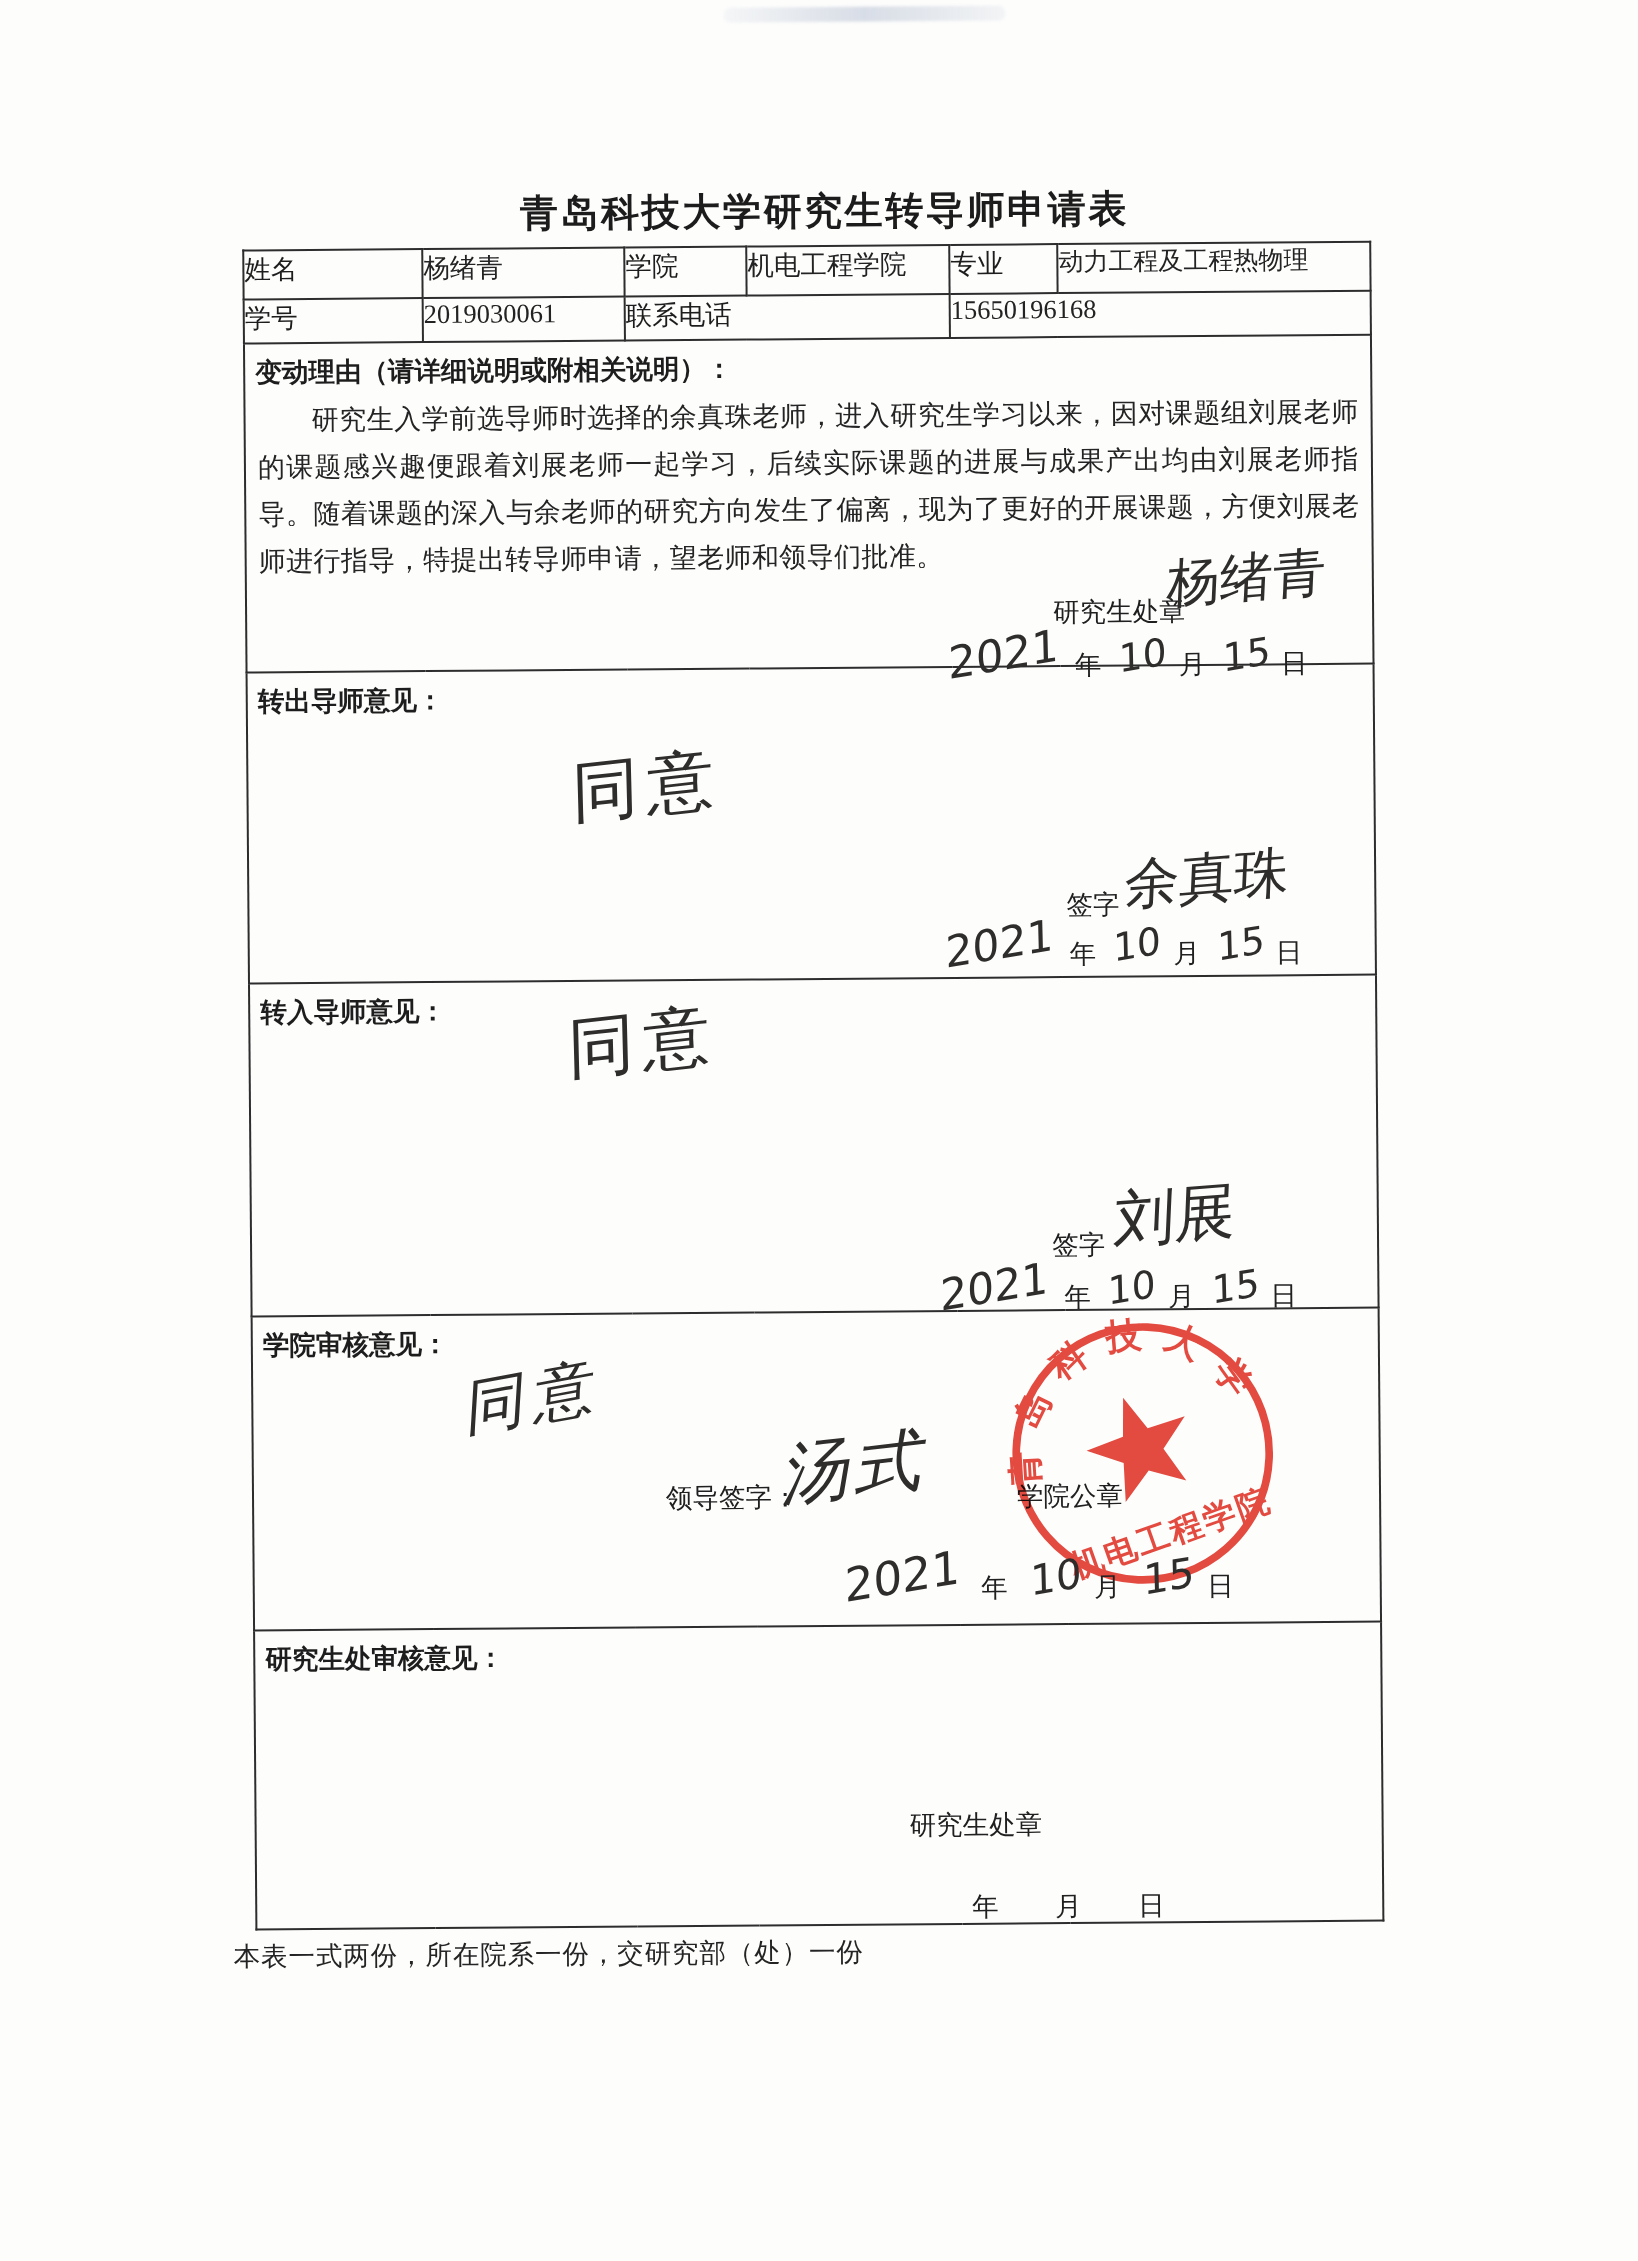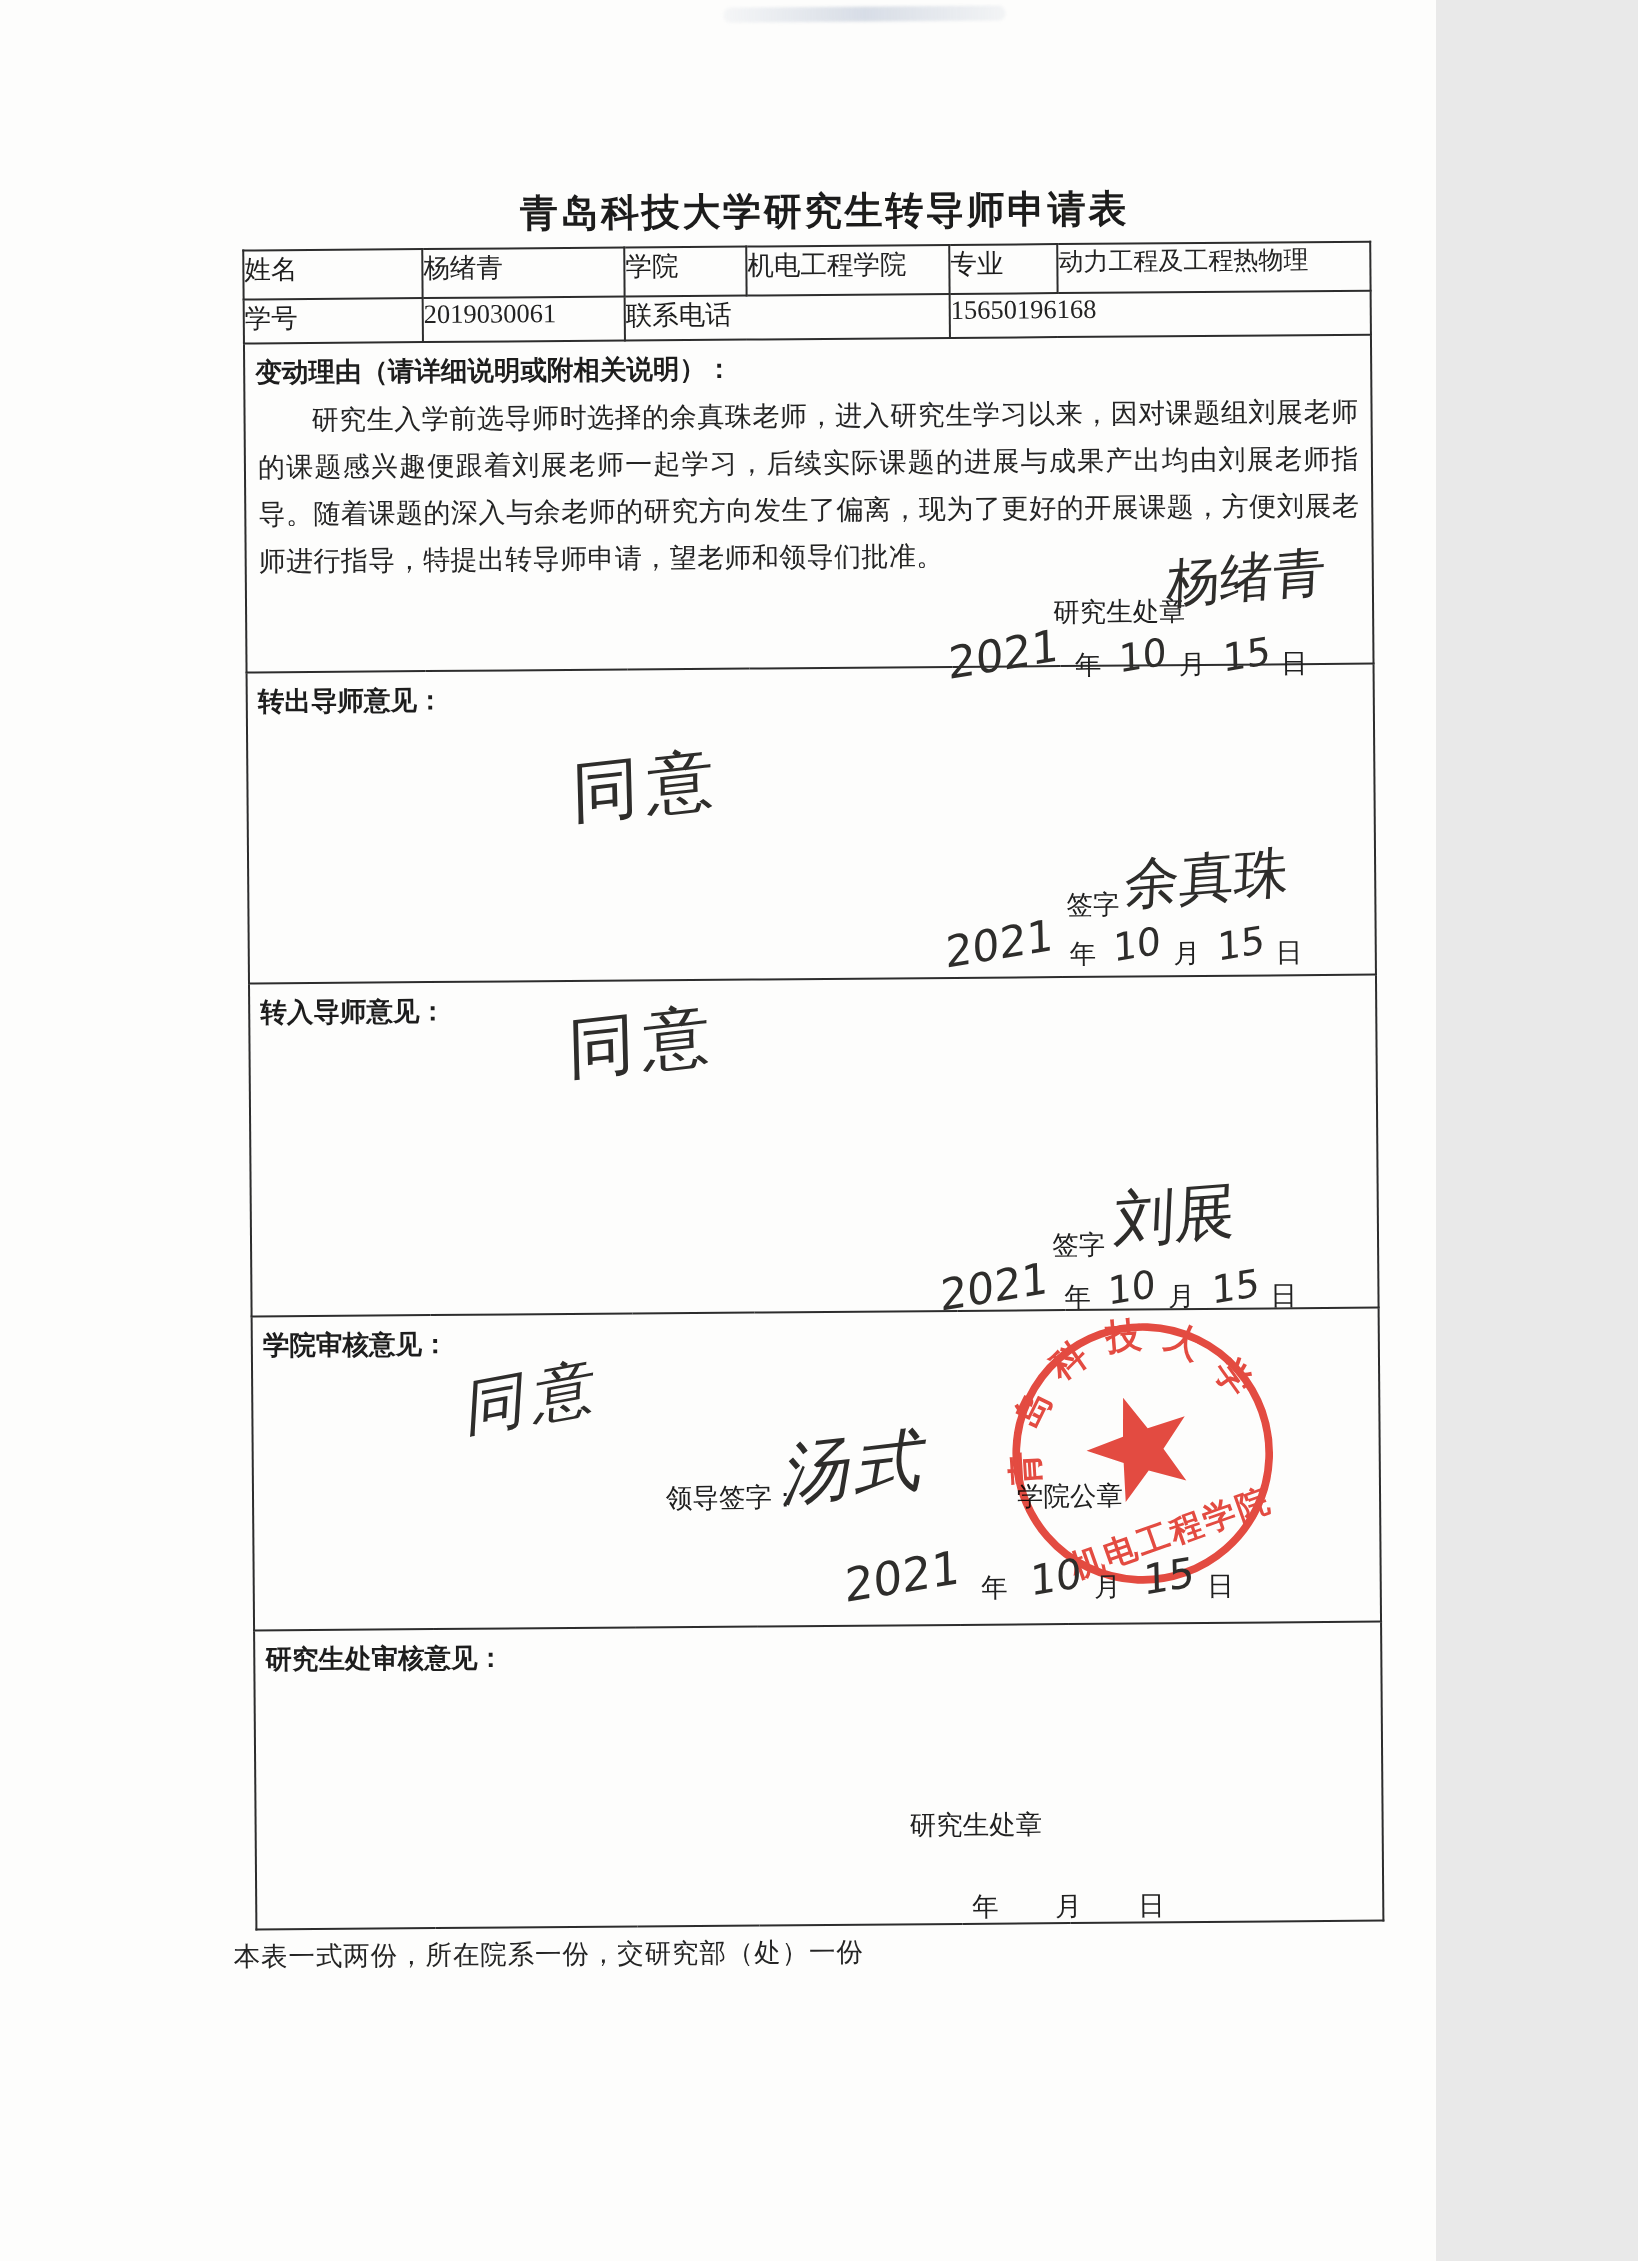--- a/index.html
+++ b/index.html
@@ -1,18 +1,18 @@
 <!DOCTYPE html>
 <html style="font-size:13.7px"><head>
 <meta charset="utf-8">
 <style>
   html,body{margin:0;padding:0;background:#e9e9e9;}
   .page{
     position:relative;
-    width:1436px;height:2261px;
+    width:1638px;height:2261px;
     background:#fdfdfc;
     overflow:hidden;
     font-family:"Liberation Serif","DejaVu Serif",serif;
     color:#222;
   }
   .tilt{
     position:absolute;inset:0;
     transform:rotate(-0.45deg);
     transform-origin:819px 1109px;
   }

